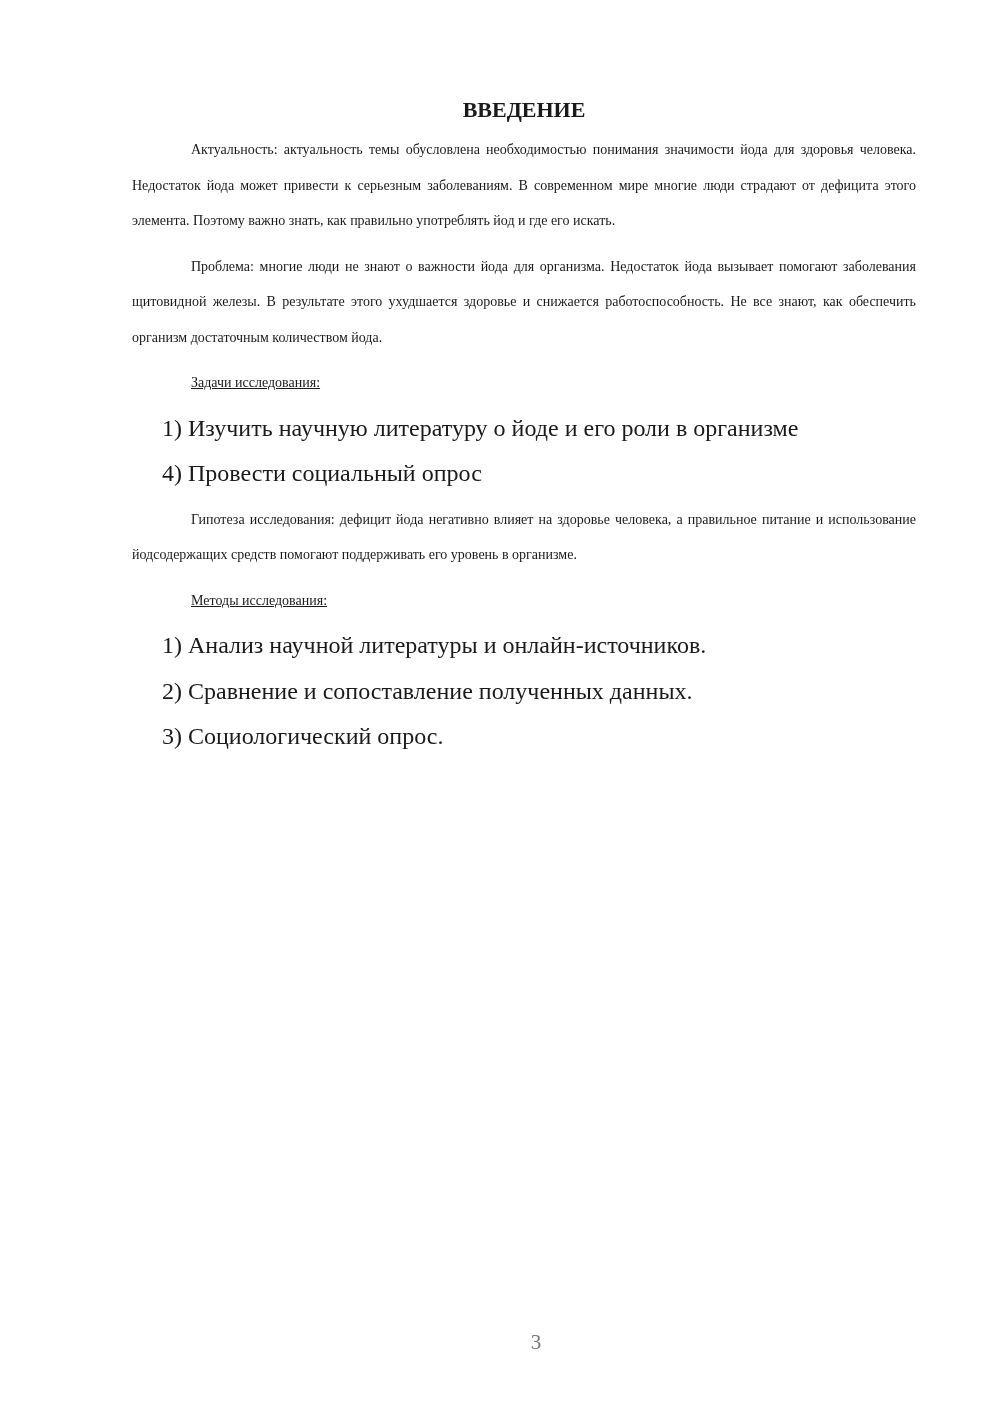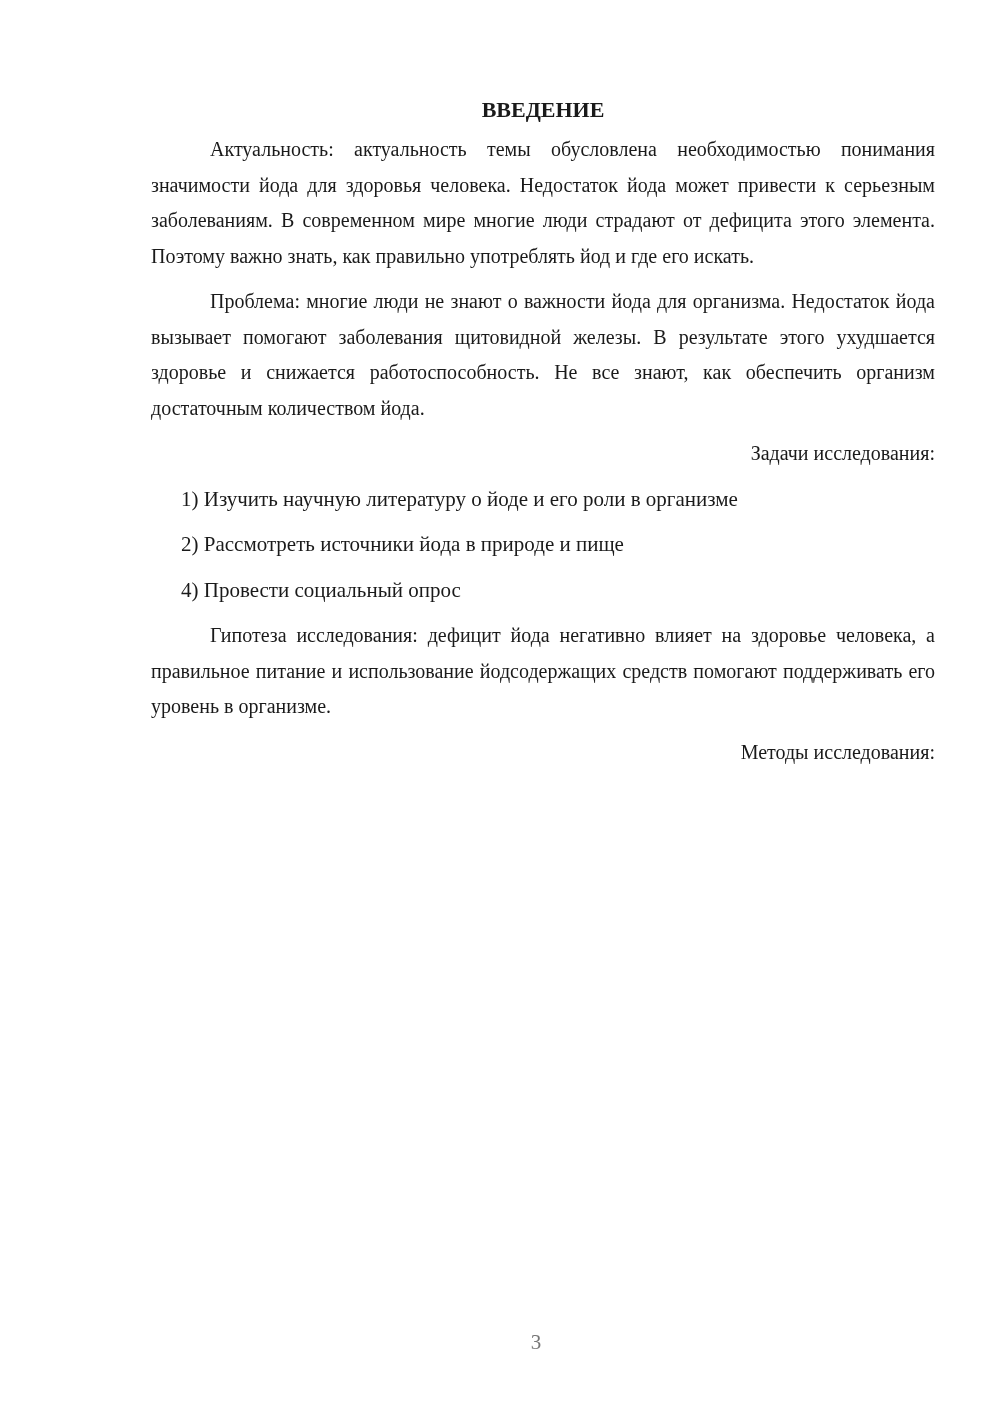--- a/index.html
+++ b/index.html
@@ -1,44 +1,48 @@
 <!DOCTYPE html>
 <html><head>
 <meta charset="utf-8">
 <style>
   html, body { margin: 0; padding: 0; background: #ffffff; }
   body { width: 1000px; height: 1414px; position: relative; overflow: hidden;
          font-family: "Liberation Serif", "DejaVu Serif", serif; color: #1a1a1a; }
   .page { position: absolute; left: 0; top: 0; width: 1000px; height: 1414px; background: #fff; }
-  .content { position: absolute; left: 151px; top: 92px; width: 784px; }
+  .content { position: absolute; left: 132px; top: 92px; width: 784px; }
   .title { text-align: center; font-weight: bold; font-size: 22px; line-height: 36px;
            margin: 0 0 4px 0; }
-  .para { font-size: 20px; line-height: 35.5px; text-align: justify; text-indent: 59px;
+  .para { font-size: 14px; line-height: 35.5px; text-align: justify; text-indent: 59px;
           margin: 0 0 10px 0; }
-  .para.plain { text-align: right; }
-  .item { font-size: 21px; line-height: 35.5px; padding-left: 30px; margin: 0 0 10px 0; }
+  .para.plain { text-align: left; text-decoration: underline; }
+  .item { font-size: 24px; line-height: 35.5px; padding-left: 30px; margin: 0 0 10px 0; }
   .page-number { position: absolute; left: 0; width: 1072px; top: 1330px; text-align: center;
                  font-size: 21px; color: #777; }
 </style>
 </head>
 <body>
 
 <div class="page">
   <div class="content">
     <h1 class="title">ВВЕДЕНИЕ</h1>
 
     <p class="para">Актуальность: актуальность темы обусловлена необходимостью понимания значимости йода для здоровья человека. Недостаток йода может привести к серьезным заболеваниям. В современном мире многие люди страдают от дефицита этого элемента. Поэтому важно знать, как правильно употреблять йод и где его искать.</p>
     <p class="para">Проблема: многие люди не знают о важности йода для организма. Недостаток йода вызывает помогают заболевания щитовидной железы. В результате этого ухудшается здоровье и снижается работоспособность. Не все знают, как обеспечить организм достаточным количеством йода.</p>
 
     <p class="para plain">Задачи исследования:</p>
     <div>
       <p class="item">1) Изучить научную литературу о йоде и его роли в организме</p>
-      <p class="item">2) Рассмотреть источники йода в природе и пище</p>
       <p class="item">4) Провести социальный опрос</p>
     </div>
 
     <p class="para">Гипотеза исследования: дефицит йода негативно влияет на здоровье человека, а правильное питание и использование йодсодержащих средств помогают поддерживать его уровень в организме.</p>
 
     <p class="para plain">Методы исследования:</p>
+    <div>
+      <p class="item">1) Анализ научной литературы и онлайн-источников.</p>
+      <p class="item">2) Сравнение и сопоставление полученных данных.</p>
+      <p class="item">3) Социологический опрос.</p>
+    </div>
   </div>
 
   <div class="page-number">3</div>
 </div>
 
 </body></html>

